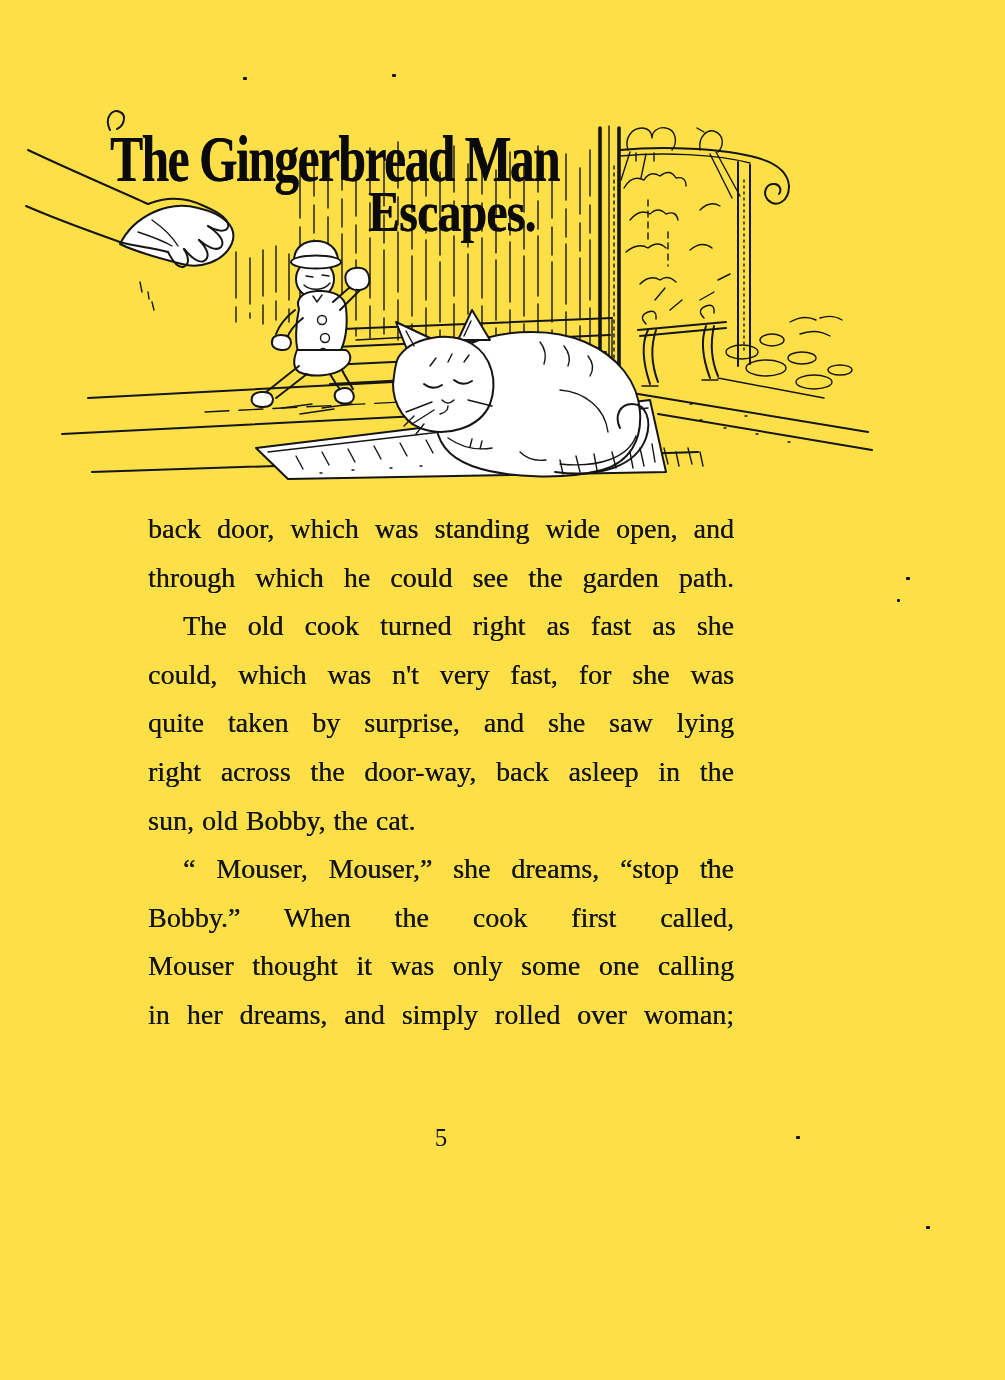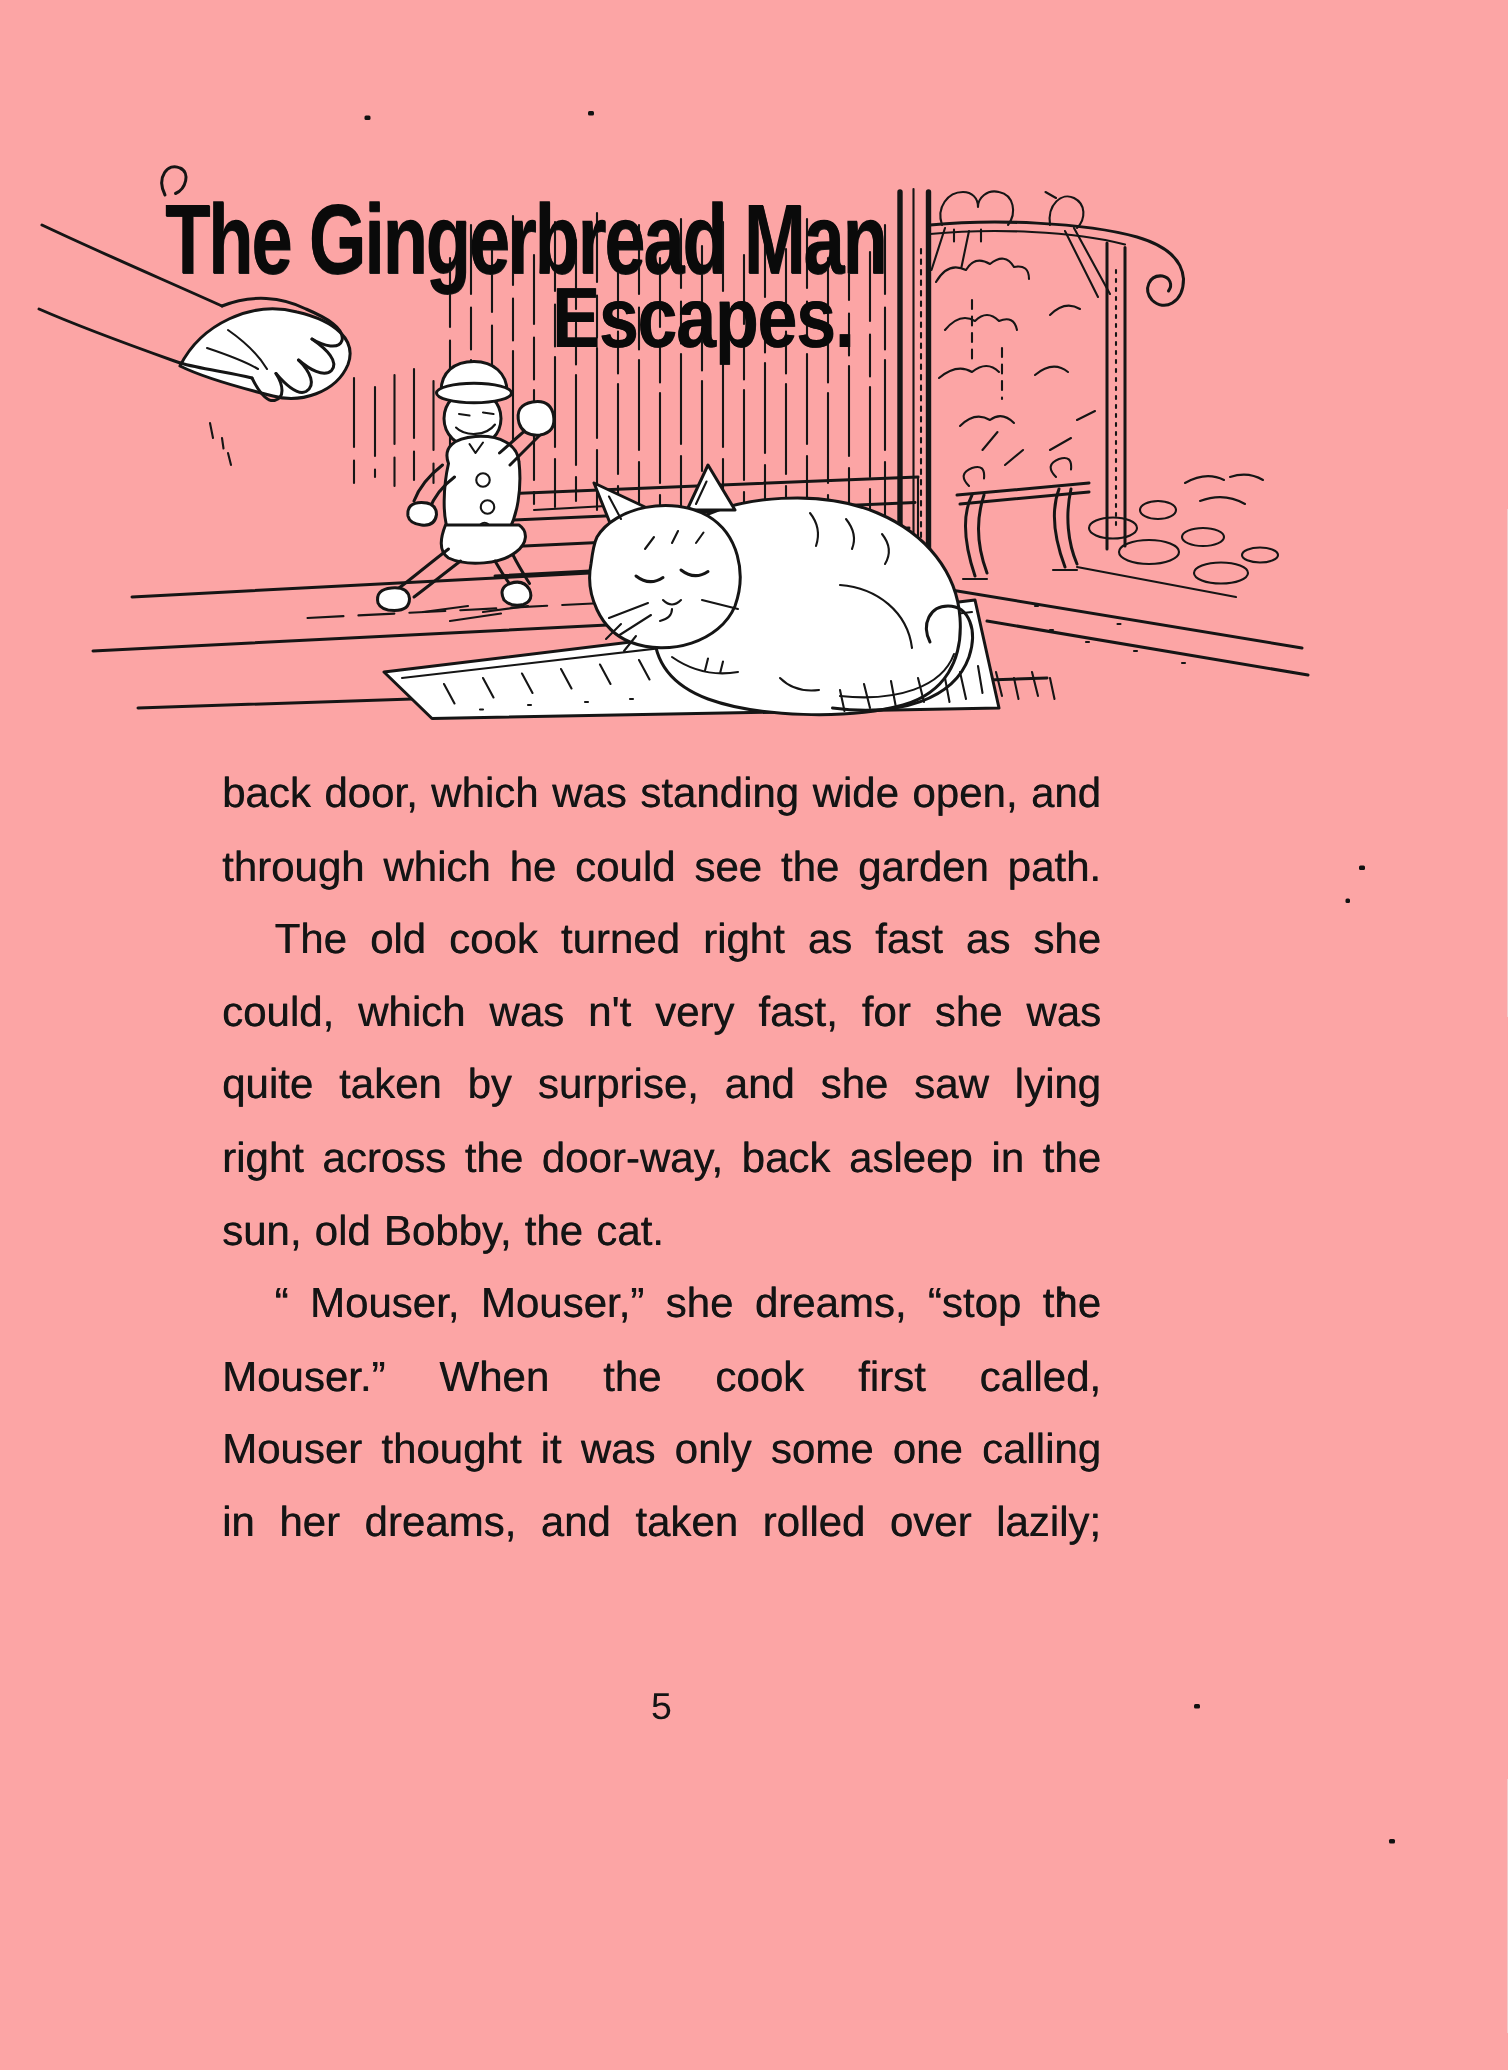--- a/index.html
+++ b/index.html
@@ -1,19 +1,19 @@
 <!DOCTYPE html>
 <html><head>
 <meta charset="utf-8">
 <style>
   html,body{margin:0;padding:0;background:#e8e8e8;}
   .page{
     position:relative; width:1005px; height:1380px; margin:0 auto;
-    background:#fca5a5; overflow:hidden; color:#0d0d0d;
-    font-family:Liberation Sans, sans-serif;
+    background:#fde047; overflow:hidden; color:#0d0d0d;
+    font-family:Liberation Serif, serif;
   }
   .illo{position:absolute; left:0; top:0;}
   .illo path,.illo ellipse,.illo circle,.illo line{
     stroke:#151515; fill:none; stroke-width:2; stroke-linecap:round; stroke-linejoin:round;
   }
   .illo .fw{fill:#ffffff;}
   .illo .thin{stroke-width:1.4;}
   .illo .thick{stroke-width:3.6;}
   .title-line1{
     position:absolute; left:110px; top:121px; margin:0;
@@ -196,23 +196,23 @@
 
   <div class="body-text">
     <div class="line">back door, which was standing wide open, and</div>
     <div class="line">through which he could see the garden path.</div>
     <div class="line indent">The old cook turned right as fast as she</div>
     <div class="line">could, which was n't very fast, for she was</div>
     <div class="line">quite taken by surprise, and she saw lying</div>
     <div class="line">right across the door-way, back asleep in the</div>
     <div class="line endpara">sun, old Bobby, the cat.</div>
     <div class="line indent">“ Mouser, Mouser,” she dreams, “stop the</div>
-    <div class="line">Mouser.” When the cook first called,</div>
+    <div class="line">Bobby.” When the cook first called,</div>
     <div class="line">Mouser thought it was only some one calling</div>
-    <div class="line">in her dreams, and taken rolled over lazily;</div>
+    <div class="line">in her dreams, and simply rolled over woman;</div>
   </div>
 
   <div class="page-number">5</div>
 
   <div class="speck" style="left:243px;top:77px;"></div>
   <div class="speck" style="left:392px;top:74px;"></div>
   <div class="speck" style="left:906px;top:577px;"></div>
   <div class="speck" style="left:897px;top:599px;width:3px;"></div>
   <div class="speck" style="left:707px;top:861px;width:3px;"></div>
   <div class="speck" style="left:796px;top:1136px;"></div>

